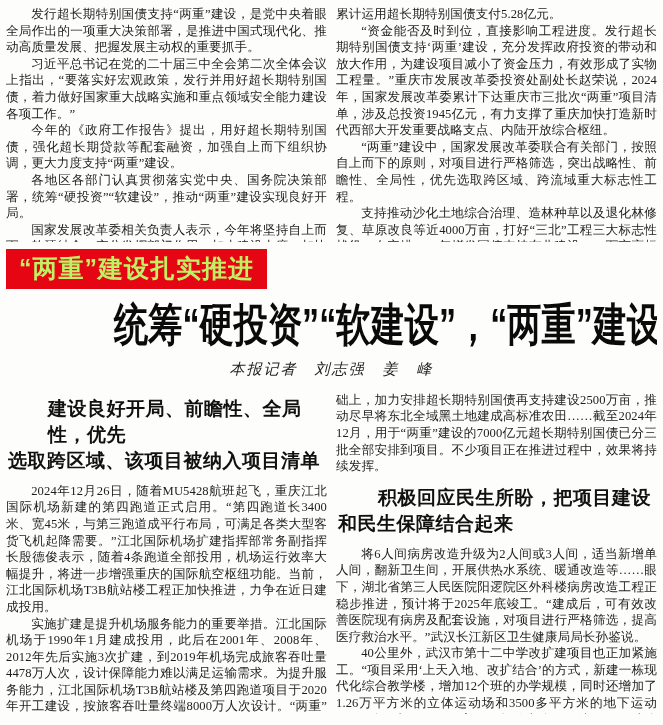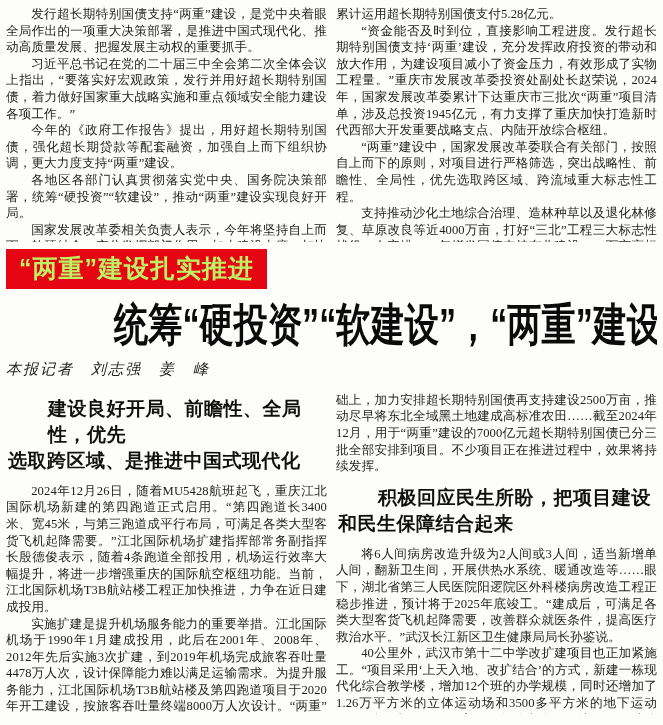--- a/index.html
+++ b/index.html
@@ -29,21 +29,21 @@
     margin:7px 0 0 0;
   }
   .headline{ text-align:center;margin:10px 0 0 0;overflow:hidden;}
   .headline .hl{
     display:inline-block;white-space:nowrap;
     font-family:"Liberation Sans","DejaVu Sans",sans-serif;
     font-weight:900;font-size:45px;line-height:1.15;color:#0a0a0a;
     transform:scaleX(.76);transform-origin:center center;
   }
   .byline{
-    text-align:left;font-size:15px;font-style:italic;
+    text-align:center;font-size:15px;font-style:italic;
     letter-spacing:2px;margin:9px 0 13px 0;color:#222;
   }
   
   .subhead{
     font-family:"Liberation Sans","DejaVu Sans",sans-serif;
     font-weight:bold;font-size:19px;line-height:26px;color:#111;
     margin:4px 0 9px 0;letter-spacing:.5px;
   }
   .subhead .l1{display:block;margin-left:42px;}
   .subhead .l2{display:block;margin-left:2px;}
@@ -75,30 +75,30 @@
     <div class="headline">
       <span class="hl">统筹“硬投资”“软建设”，“两重”建设良好开局</span>
     </div>
     <div class="byline">本报记者　刘志强　姜　峰</div>
   </div>
 
   <div class="cols bottom-cols">
     <div class="col">
       <div class="subhead">
         <span class="l1">建设良好开局、前瞻性、全局性，优先</span>
-        <span class="l2">选取跨区域、是推进中国式现代化</span>
+        <span class="l2">选取跨区域、该项目被纳入项目清单</span>
       </div>
       <p class="body ind">2024年12月26日，随着MU5428航班起飞，重庆江北国际机场新建的第四跑道正式启用。“第四跑道长3400米、宽45米，与第三跑道成平行布局，可满足各类大型客货飞机起降需要。”江北国际机场扩建指挥部常务副指挥长殷德俊表示，随着4条跑道全部投用，机场运行效率大幅提升，将进一步增强重庆的国际航空枢纽功能。当前，江北国际机场T3B航站楼工程正加快推进，力争在近日建成投用。</p>
       <p class="body ind">实施扩建是提升机场服务能力的重要举措。江北国际机场于1990年1月建成投用，此后在2001年、2008年、2012年先后实施3次扩建，到2019年机场完成旅客吞吐量4478万人次，设计保障能力难以满足运输需求。为提升服务能力，江北国际机场T3B航站楼及第四跑道项目于2020年开工建设，按旅客吞吐量终端8000万人次设计。“两重”建设启动后，该项目被纳入项目清单。根据资金管理要求及拨付程序，重庆机场集团提供项目款项支付明细后，重庆市有关部门将资金直接支付至项目的合同相对方收款人，截至2024年12月底，</p>
     </div>
     <div class="col">
       <p class="body">础上，加力安排超长期特别国债再支持建设2500万亩，推动尽早将东北全域黑土地建成高标准农田……截至2024年12月，用于“两重”建设的7000亿元超长期特别国债已分三批全部安排到项目。不少项目正在推进过程中，效果将持续发挥。</p>
       <div class="subhead right-col">
         <span class="l1">积极回应民生所盼，把项目建设</span>
         <span class="l2">和民生保障结合起来</span>
       </div>
-      <p class="body ind">将6人间病房改造升级为2人间或3人间，适当新增单人间，翻新卫生间，开展供热水系统、暖通改造等……眼下，湖北省第三人民医院阳逻院区外科楼病房改造工程正稳步推进，预计将于2025年底竣工。“建成后，可满足各类大型客货飞机起降需要，改善群众就医条件，提高医疗救治水平。”武汉长江新区卫生健康局局长孙鉴说。</p>
+      <p class="body ind">将6人间病房改造升级为2人间或3人间，适当新增单人间，翻新卫生间，开展供热水系统、暖通改造等……眼下，湖北省第三人民医院阳逻院区外科楼病房改造工程正稳步推进，预计将于2025年底竣工。“建成后，可有效改善医院现有病房及配套设施，对项目进行严格筛选，提高医疗救治水平。”武汉长江新区卫生健康局局长孙鉴说。</p>
       <p class="body ind">40公里外，武汉市第十二中学改扩建项目也正加紧施工。“项目采用‘上天入地、改扩结合’的方式，新建一栋现代化综合教学楼，增加12个班的办学规模，同时还增加了1.26万平方米的立体运动场和3500多平方米的地下运动场。”武汉市江汉区教育局局长徐立表示，该项目改扩建工程完成后，</p>
 
     </div>
   </div>
 
 </div>
 
 </body></html>

